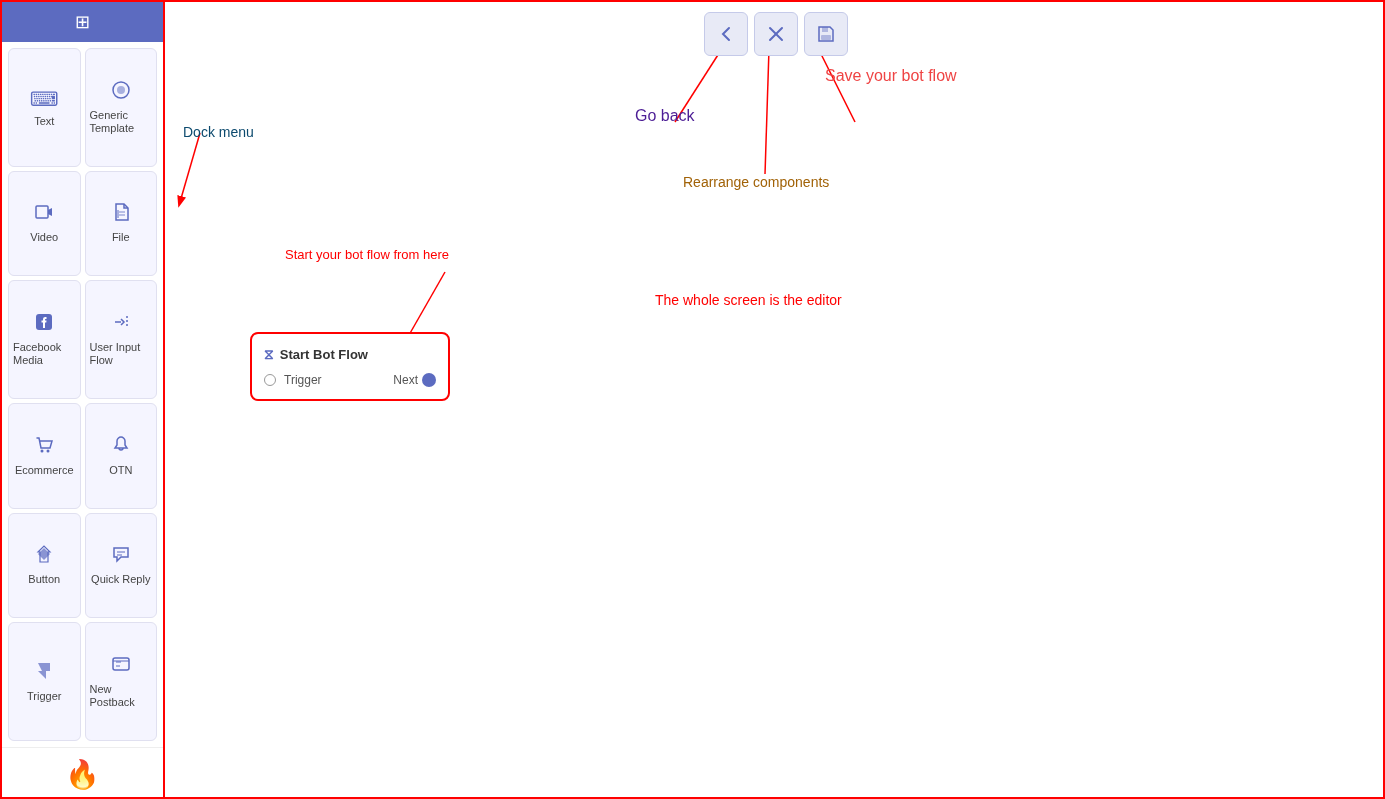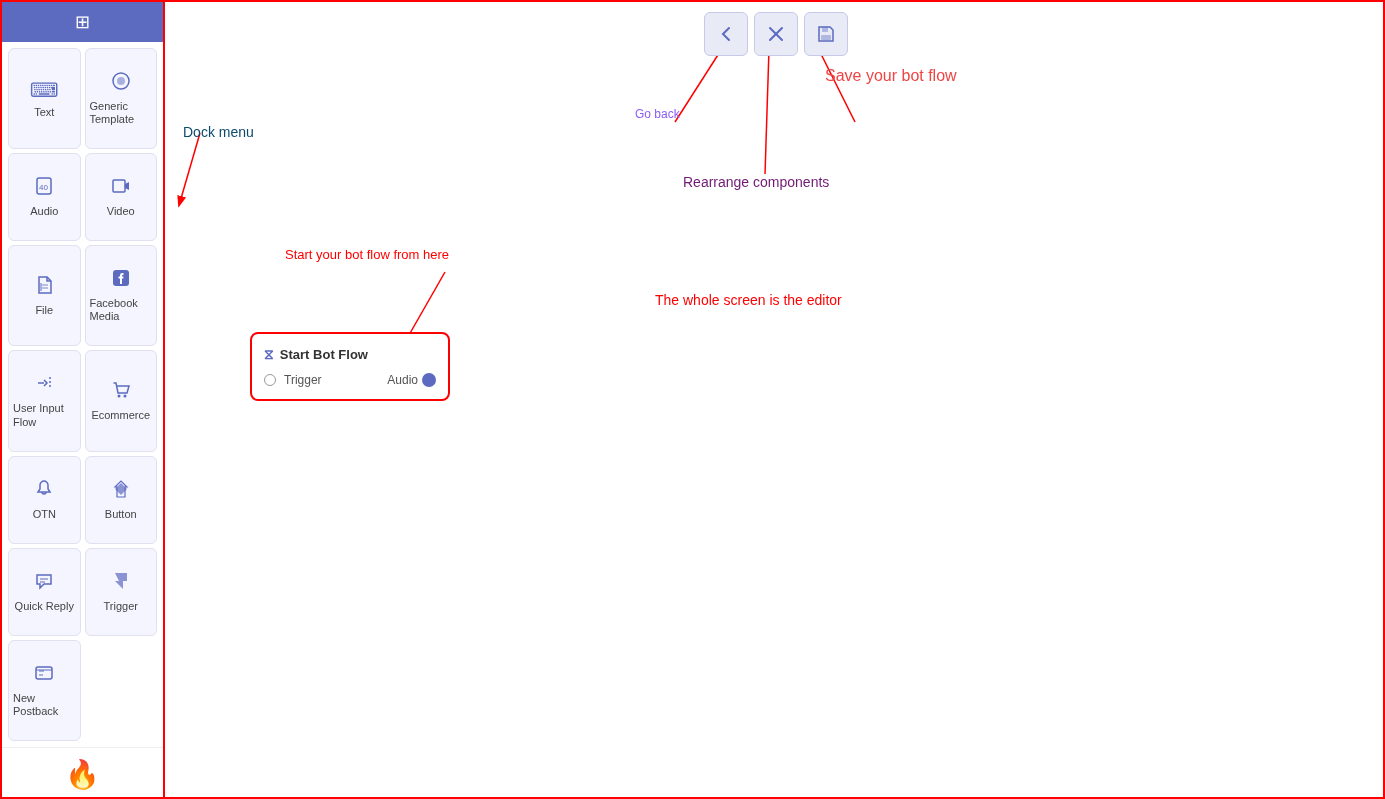--- a/index.html
+++ b/index.html
@@ -229,29 +229,20 @@
         <svg width="20" height="20" viewBox="0 0 20 20" fill="none">
           <circle cx="10" cy="10" r="8" stroke="#5c6bc0" stroke-width="1.5" fill="none"></circle>
           <circle cx="10" cy="10" r="4" fill="#5c6bc0" opacity="0.5"></circle>
         </svg>
       </span>
       <span class="label">Generic Template</span>
     </div>
 
 
 
-    <div class="sidebar-item">
-      <span class="icon">
-        <svg width="20" height="20" viewBox="0 0 20 20" fill="none">
-          <rect x="3" y="2" width="14" height="16" rx="2" stroke="#5c6bc0" stroke-width="1.5" fill="none"></rect>
-          <text x="5" y="14" font-size="8" fill="#5c6bc0">40</text>
-        </svg>
-      </span>
-      <span class="label">Audio</span>
-    </div>
 
     <div class="sidebar-item">
       <span class="icon">
         <svg width="20" height="20" viewBox="0 0 20 20" fill="none">
           <rect x="2" y="4" width="12" height="12" rx="1" stroke="#5c6bc0" stroke-width="1.5" fill="none"></rect>
           <path d="M14 8 L18 6 L18 14 L14 12 Z" fill="#5c6bc0"></path>
         </svg>
       </span>
       <span class="label">Video</span>
     </div>
@@ -397,38 +388,38 @@
       <marker id="arrow" markerWidth="8" markerHeight="8" refX="4" refY="3" orient="auto">
         <path d="M0,0 L0,6 L8,3 Z" fill="red"></path>
       </marker>
     </defs>
   </svg>
 
   <div class="annotation" style="top: 122px; left: 18px; font-size: 14px; color: #0c4a6e;">Dock menu</div>
 
   <div class="annotation" style="top: 245px; left: 120px; font-size: 13px; color: red;">Start your bot flow from here</div>
 
-  <div class="annotation" style="top: 105px; left: 470px; font-size: 12px; color: #8b5cf6; text-align: center;">Go back</div>
-
-  <div class="annotation" style="top: 172px; left: 518px; font-size: 14px; color: #701a75;">Rearrange components</div>
+  <div class="annotation" style="top: 105px; left: 470px; font-size: 16px; color: #4c1d95; text-align: center;">Go back</div>
+
+  <div class="annotation" style="top: 172px; left: 518px; font-size: 14px; color: #a16207;">Rearrange components</div>
 
   <div class="annotation" style="top: 65px; left: 660px; font-size: 16px; color: #ef4444;">Save your bot flow</div>
 
   <div class="annotation" style="top: 290px; left: 490px; font-size: 14px; color: red;">The whole screen is the editor</div>
 
   <div class="bot-flow-card">
     <div class="bot-flow-title">
       <span class="flow-icon">⧖</span>
       <span>Start Bot Flow</span>
     </div>
     <div class="bot-flow-row">
       <div class="trigger-label">
         <span class="trigger-radio"></span>
         <span>Trigger</span>
       </div>
       <div class="next-label">
-        <span>Audio</span>
+        <span>Next</span>
         <span class="next-circle"></span>
       </div>
     </div>
   </div>
 
 </div>
 
 </body></html>

